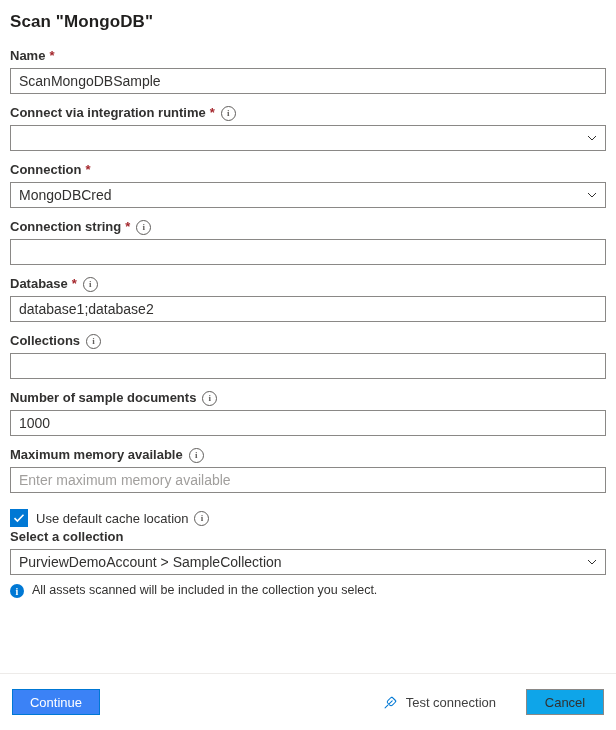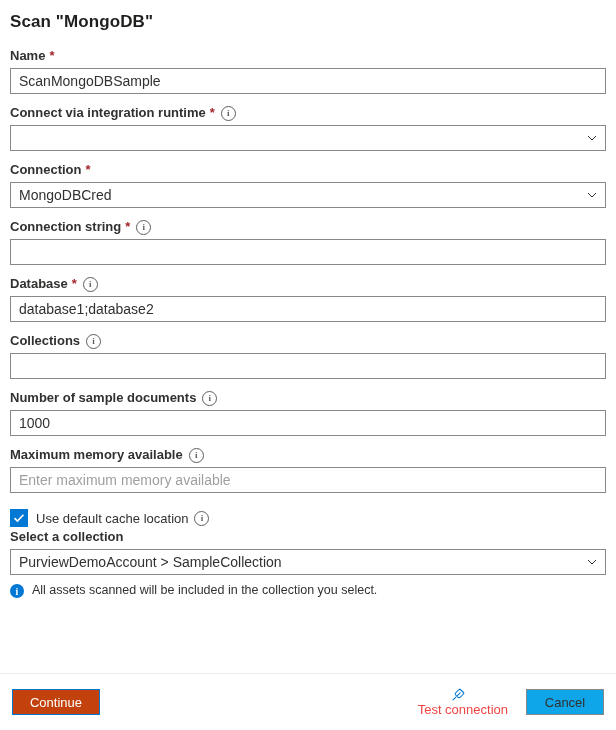--- a/index.html
+++ b/index.html
@@ -159,44 +159,43 @@
     width: 616px;
     height: 57px;
     border-top: 1px solid #edebe9;
     background: #ffffff;
     box-sizing: border-box;
     display: flex;
     align-items: center;
     padding: 0 12px;
   }
   .btn-primary {
-    background: #c2410c;
+    background: #3b82f6;
     color: #ffffff;
     border: 1px solid #0078d4;
     height: 26px;
     min-width: 88px;
     padding: 0 16px;
     font-size: 13px;
     font-family: "Liberation Sans", sans-serif;
     cursor: pointer;
     box-sizing: border-box;
   }
   .footer-right {
     margin-left: auto;
     display: flex;
     align-items: center;
   }
   .test-connection {
     display: flex;
     align-items: center;
-    color: #ef4444;
-    font-size: 13px;
-    margin-right: 18px;
+    color: #404040;
+    font-size: 13px;
+    margin-right: 30px;
     cursor: pointer;
-    flex-direction: column;
   }
   .plug-icon {
     width: 15px;
     height: 15px;
     margin-right: 8px;
     color: #0078d4;
   }
   .plug-icon svg { display: block; }
   .btn-default {
     background: #0ea5e9;

